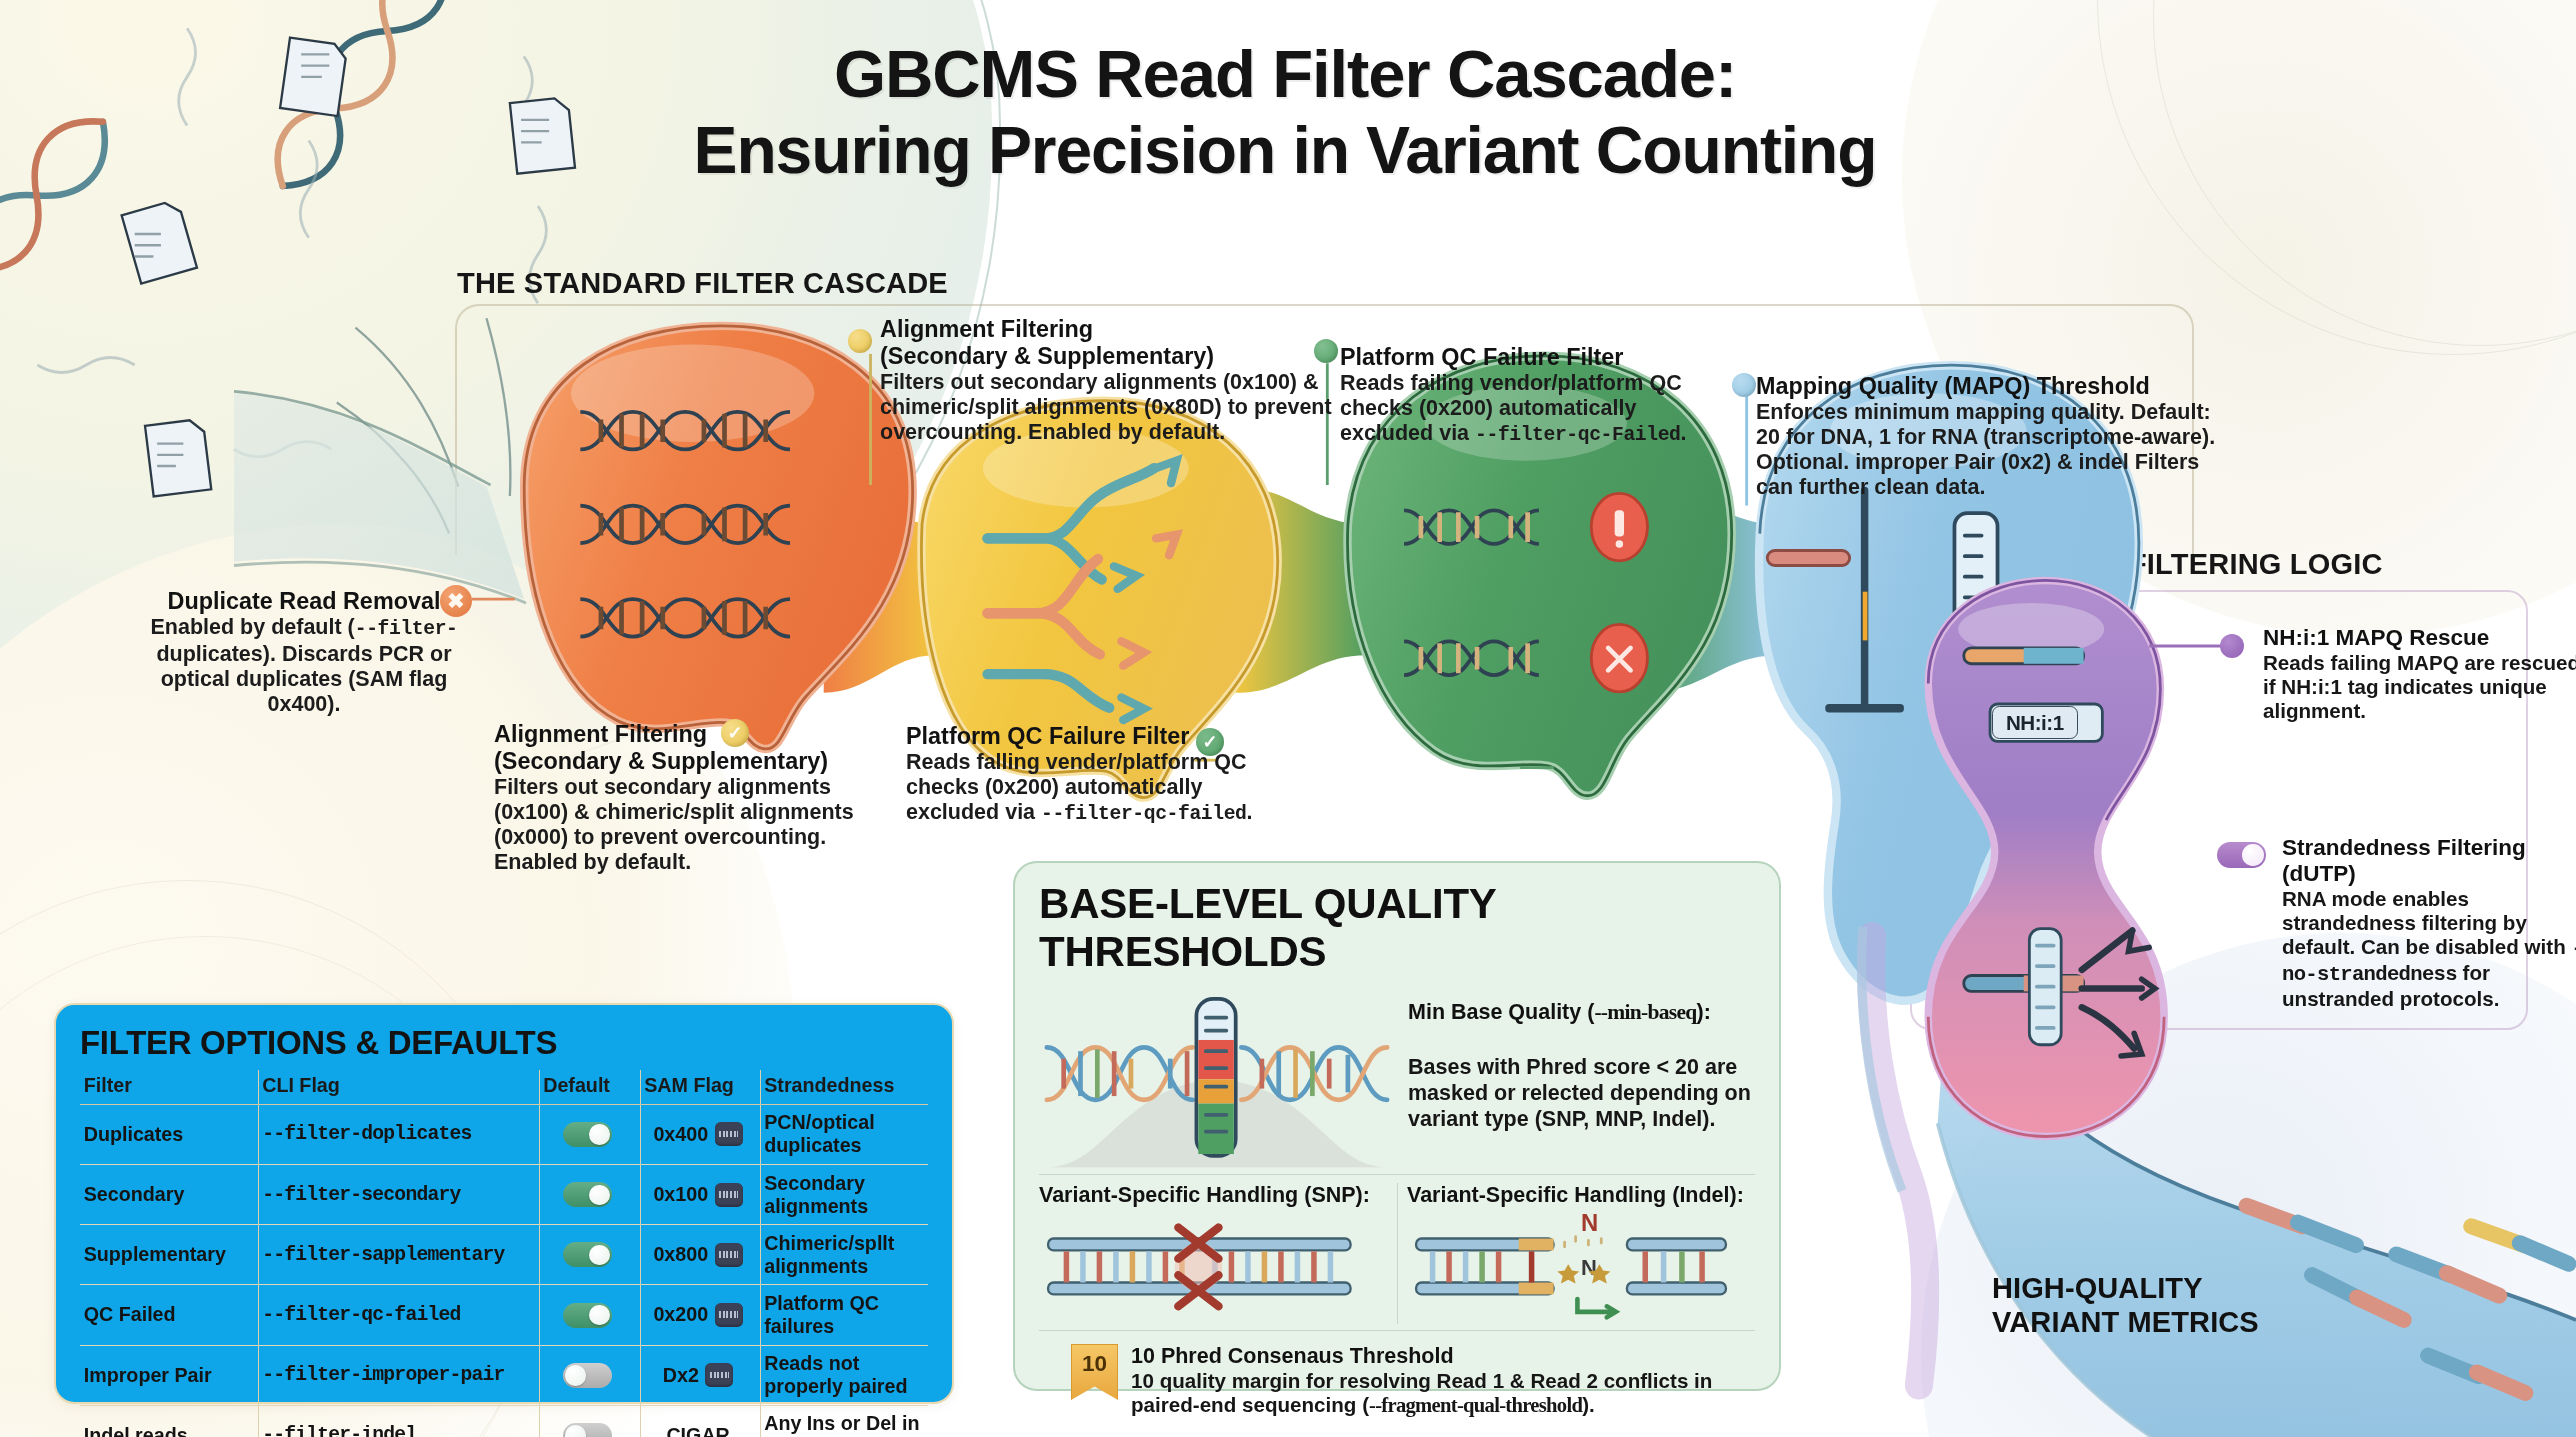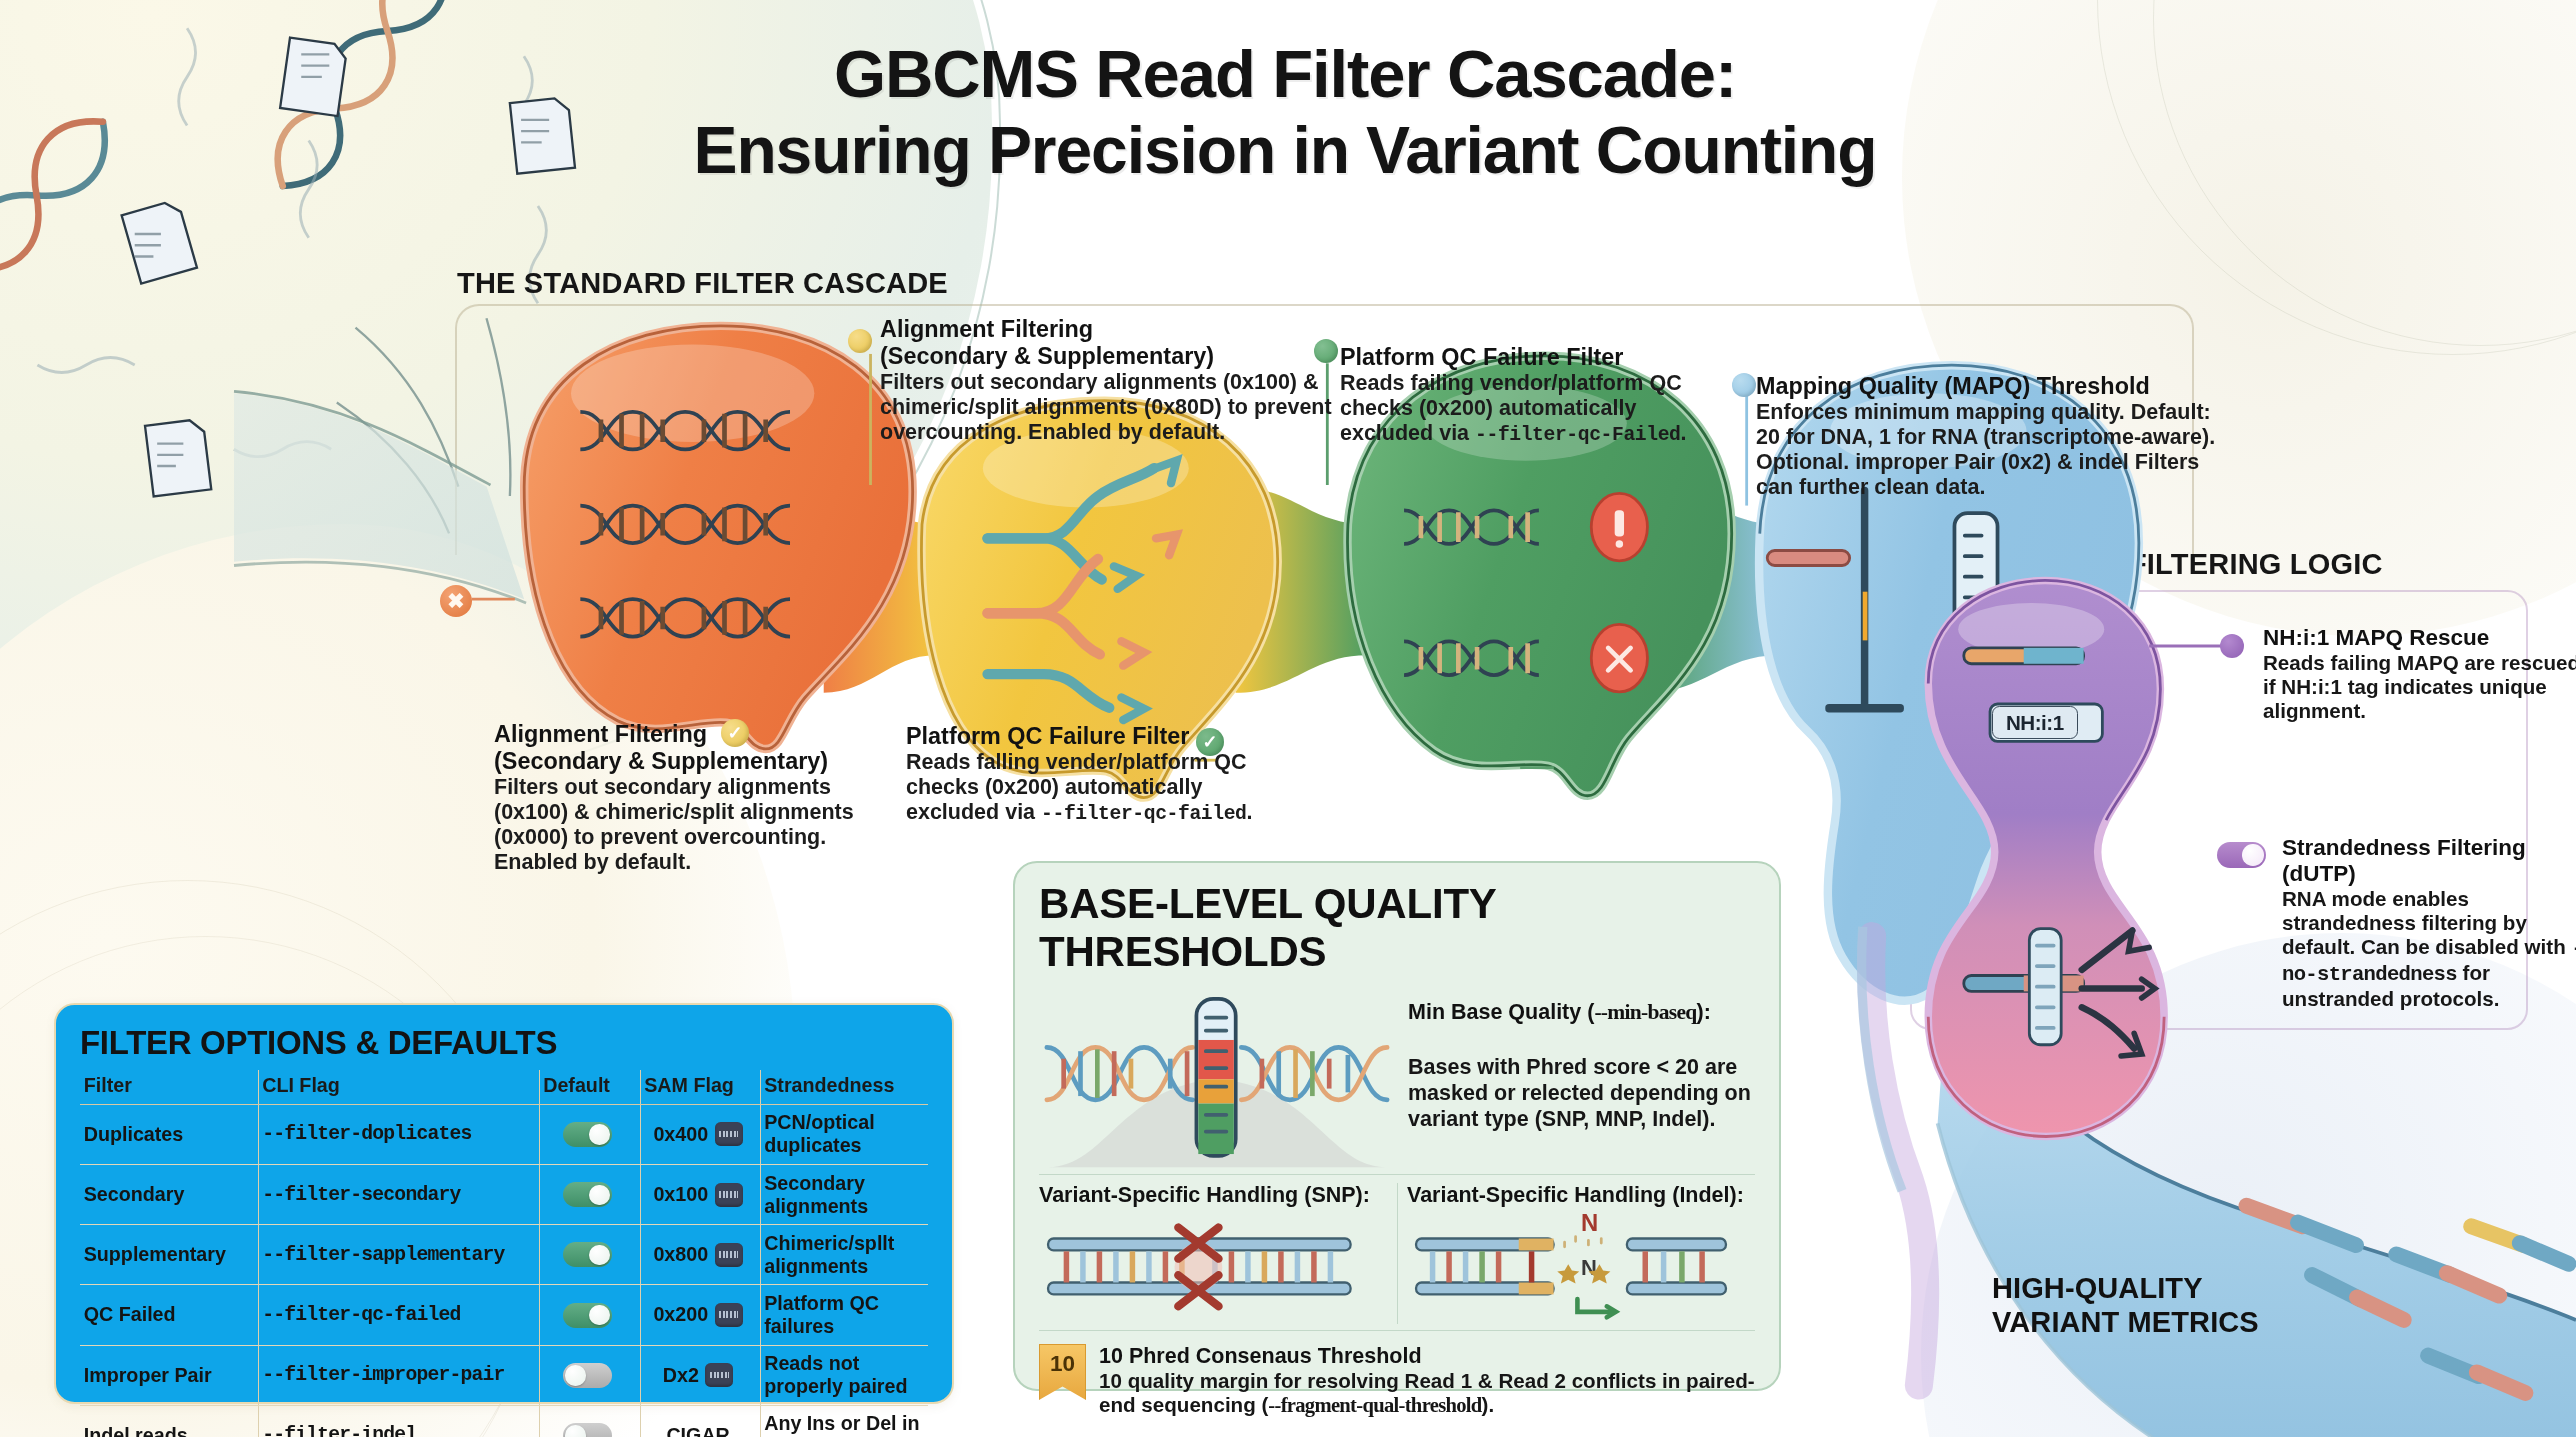--- a/index.html
+++ b/index.html
@@ -152,21 +152,21 @@
   .bq-two { display: flex; }
   .bq-col { width: 50%; }
   .bq-col.left { padding-right: 13px; }
   .bq-col.right { padding-left: 9px; border-left: 1.4px solid #c3d8c8; }
   .bq-col .h { font-size: 21.5px; font-weight: 800; color: #111; margin-bottom: 3.7px; }
   .bq-note { display: flex; gap: 13px; align-items: flex-start; padding-top: 5.6px; }
   .ribbon { width: 47px; height: 56px; flex: none; position: relative;
     background: linear-gradient(180deg,#f6c766,#e8a83f);
     clip-path: polygon(0 0, 100% 0, 100% 100%, 50% 76%, 0 100%);
     display: flex; align-items: flex-start; justify-content: center;
-    border: 1.9px solid #d99a30; }
+    border: 1.9px solid #d99a30; margin-left: 32px; }
   .ribbon span { font-size: 22.5px; font-weight: 800; color: #4a3206; margin-top: 5.6px; }
   .bq-note .nt { font-size: 21.5px; font-weight: 800; line-height: 25px; color: #111; }
   .bq-note .nb { font-size: 20.6px; font-weight: 600; line-height: 24px; color: #161616; }
 
   
   .rna-co { position: absolute; width: 318px; }
   .rna-co .t { font-size: 22.5px; font-weight: 800; line-height: 26px; color: #111; }
   .rna-co .b { font-size: 20.6px; font-weight: 600; line-height: 24px; color: #171717; }
   .rna-dot { position: absolute; width: 24px; height: 24px; border-radius: 50%;
     background: radial-gradient(circle at 35% 30%, #b389cf, #8f5fb3); }
@@ -546,20 +546,26 @@
       <path d="M 504,640 h 46" stroke="#e0885a"></path>
       <path d="M 930,378 v 140" stroke="#cbb45f"></path>
       <path d="M 1418,388 v 130" stroke="#5b9e6d"></path>
       <path d="M 1866,420 v 120" stroke="#8fc3e2"></path>
       <path d="M 1300,812 h -24" stroke="#d9bc55"></path>
       <path d="M 1660,820 h -36" stroke="#5b9e6d"></path>
       <path d="M 2296,690 h 82" stroke="#9a6fb8"></path>
     </g>
   </svg>
 
+  <div class="callout" style="left:140px;top:588px;width:328px;text-align:center;">
+    <div class="co-title">Duplicate Read Removal</div>
+    <div class="co-body">
+      <span>Enabled by default (</span><span class="mono">--filter-</span><span>duplicates). Discards PCR or optical duplicates (SAM flag 0x400).</span>
+    </div>
+  </div>
   <div class="xicon" style="left:440px;top:585px;">✖</div>
 
   <div class="callout" style="left:880px;top:316px;width:496px;">
     <div class="co-title">Alignment Filtering</div>
     <div class="co-title2">(Secondary &amp; Supplementary)</div>
     <div class="co-body">Filters out secondary alignments (0x100) &amp; chimeric/split alignments (0x80D) to prevent overcounting. Enabled by default.</div>
   </div>
   <div class="dot" style="left:848px;top:329px;background:radial-gradient(circle at 35% 30%,#f6dd8a,#e6c24a);"></div>
 
   <div class="callout" style="left:1340px;top:344px;width:384px;">

